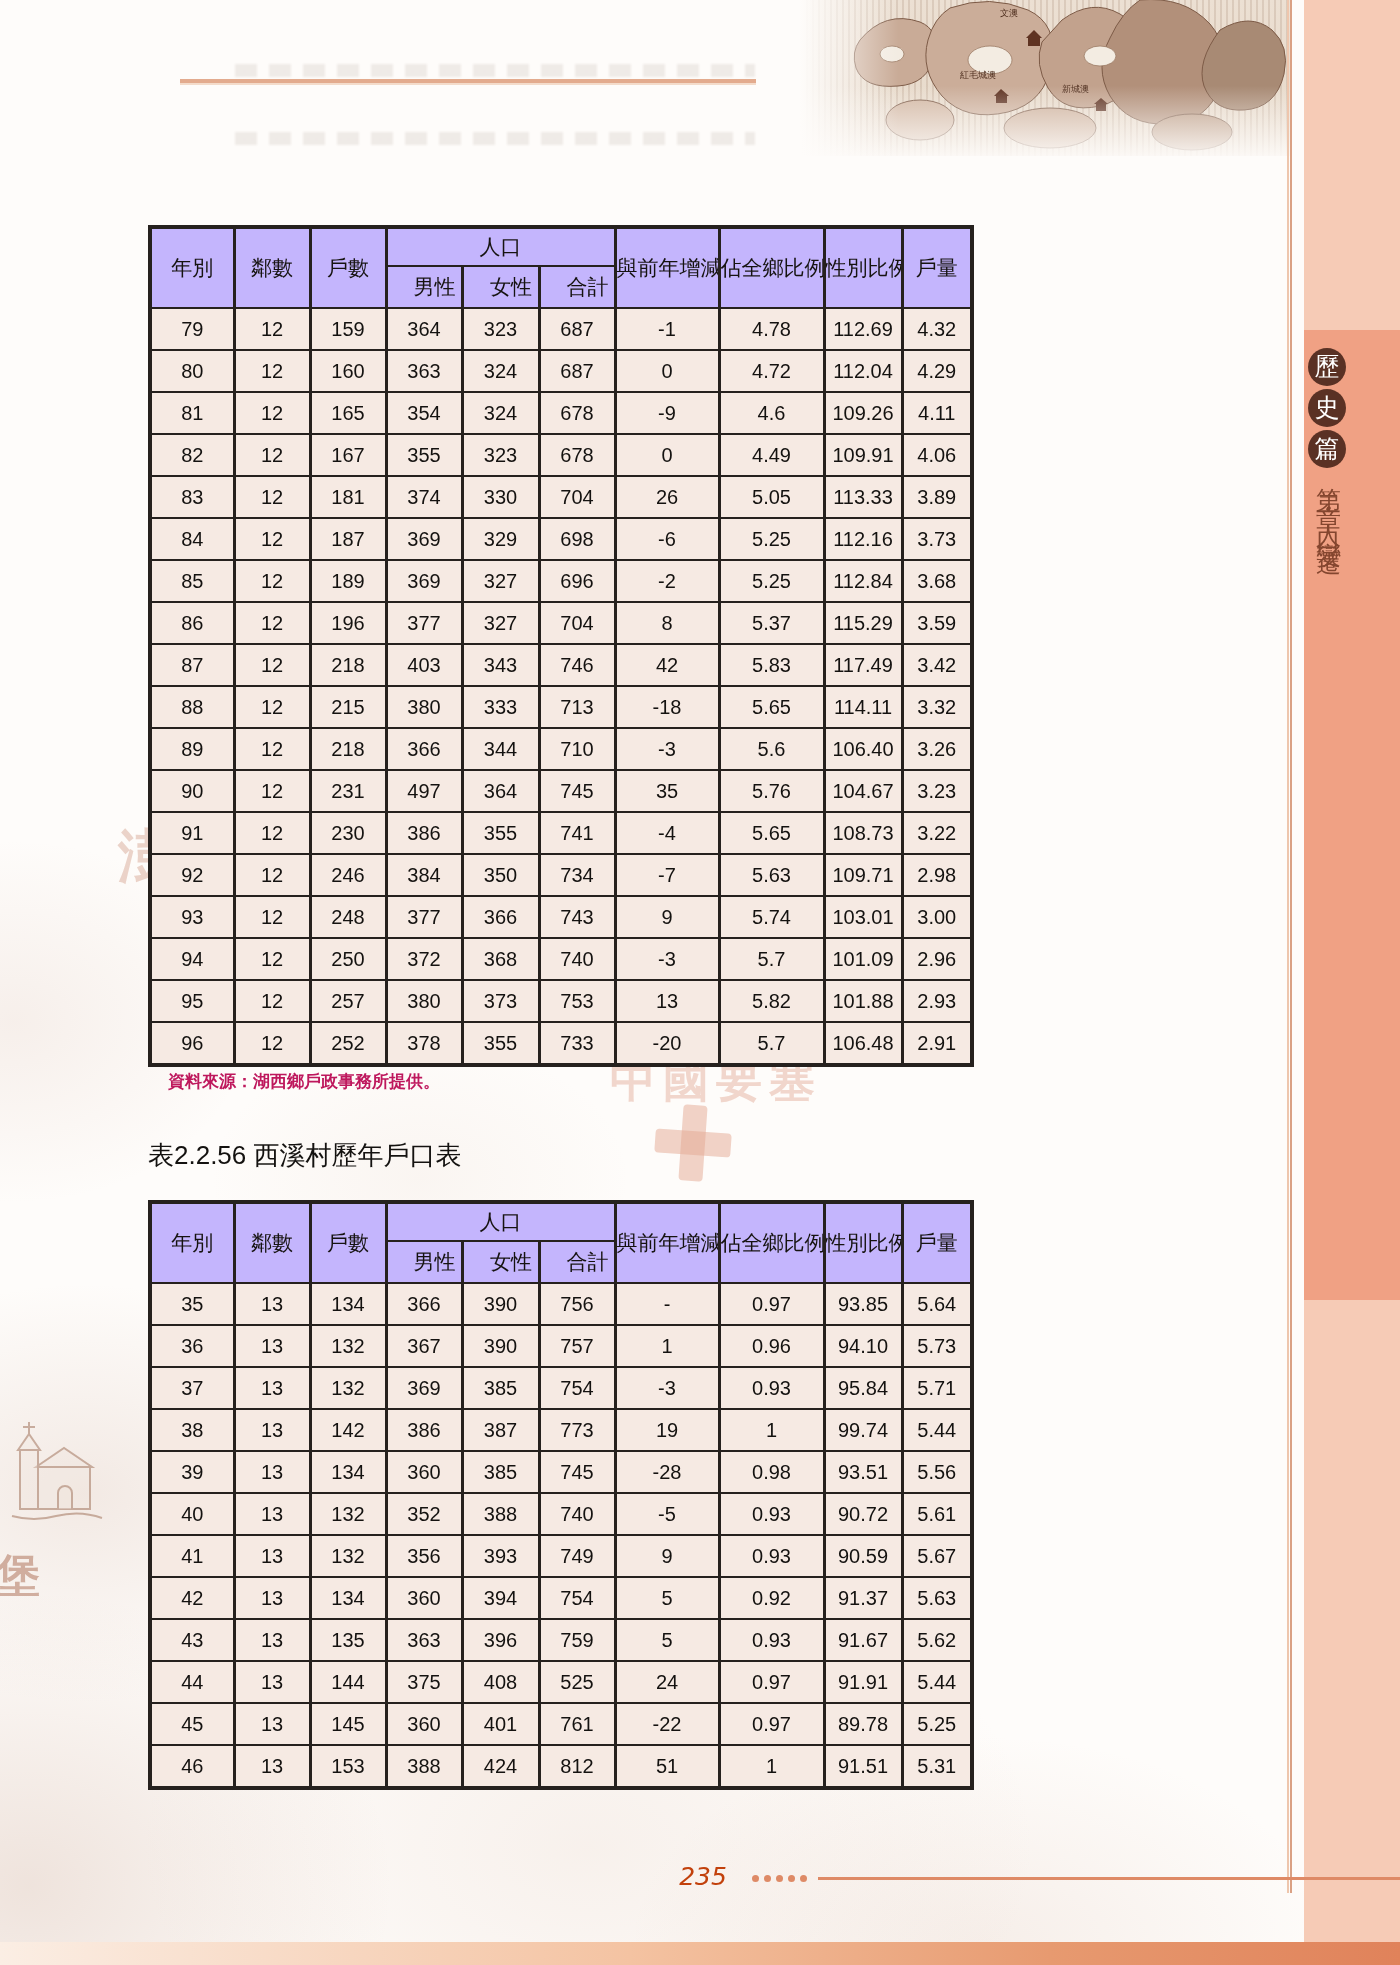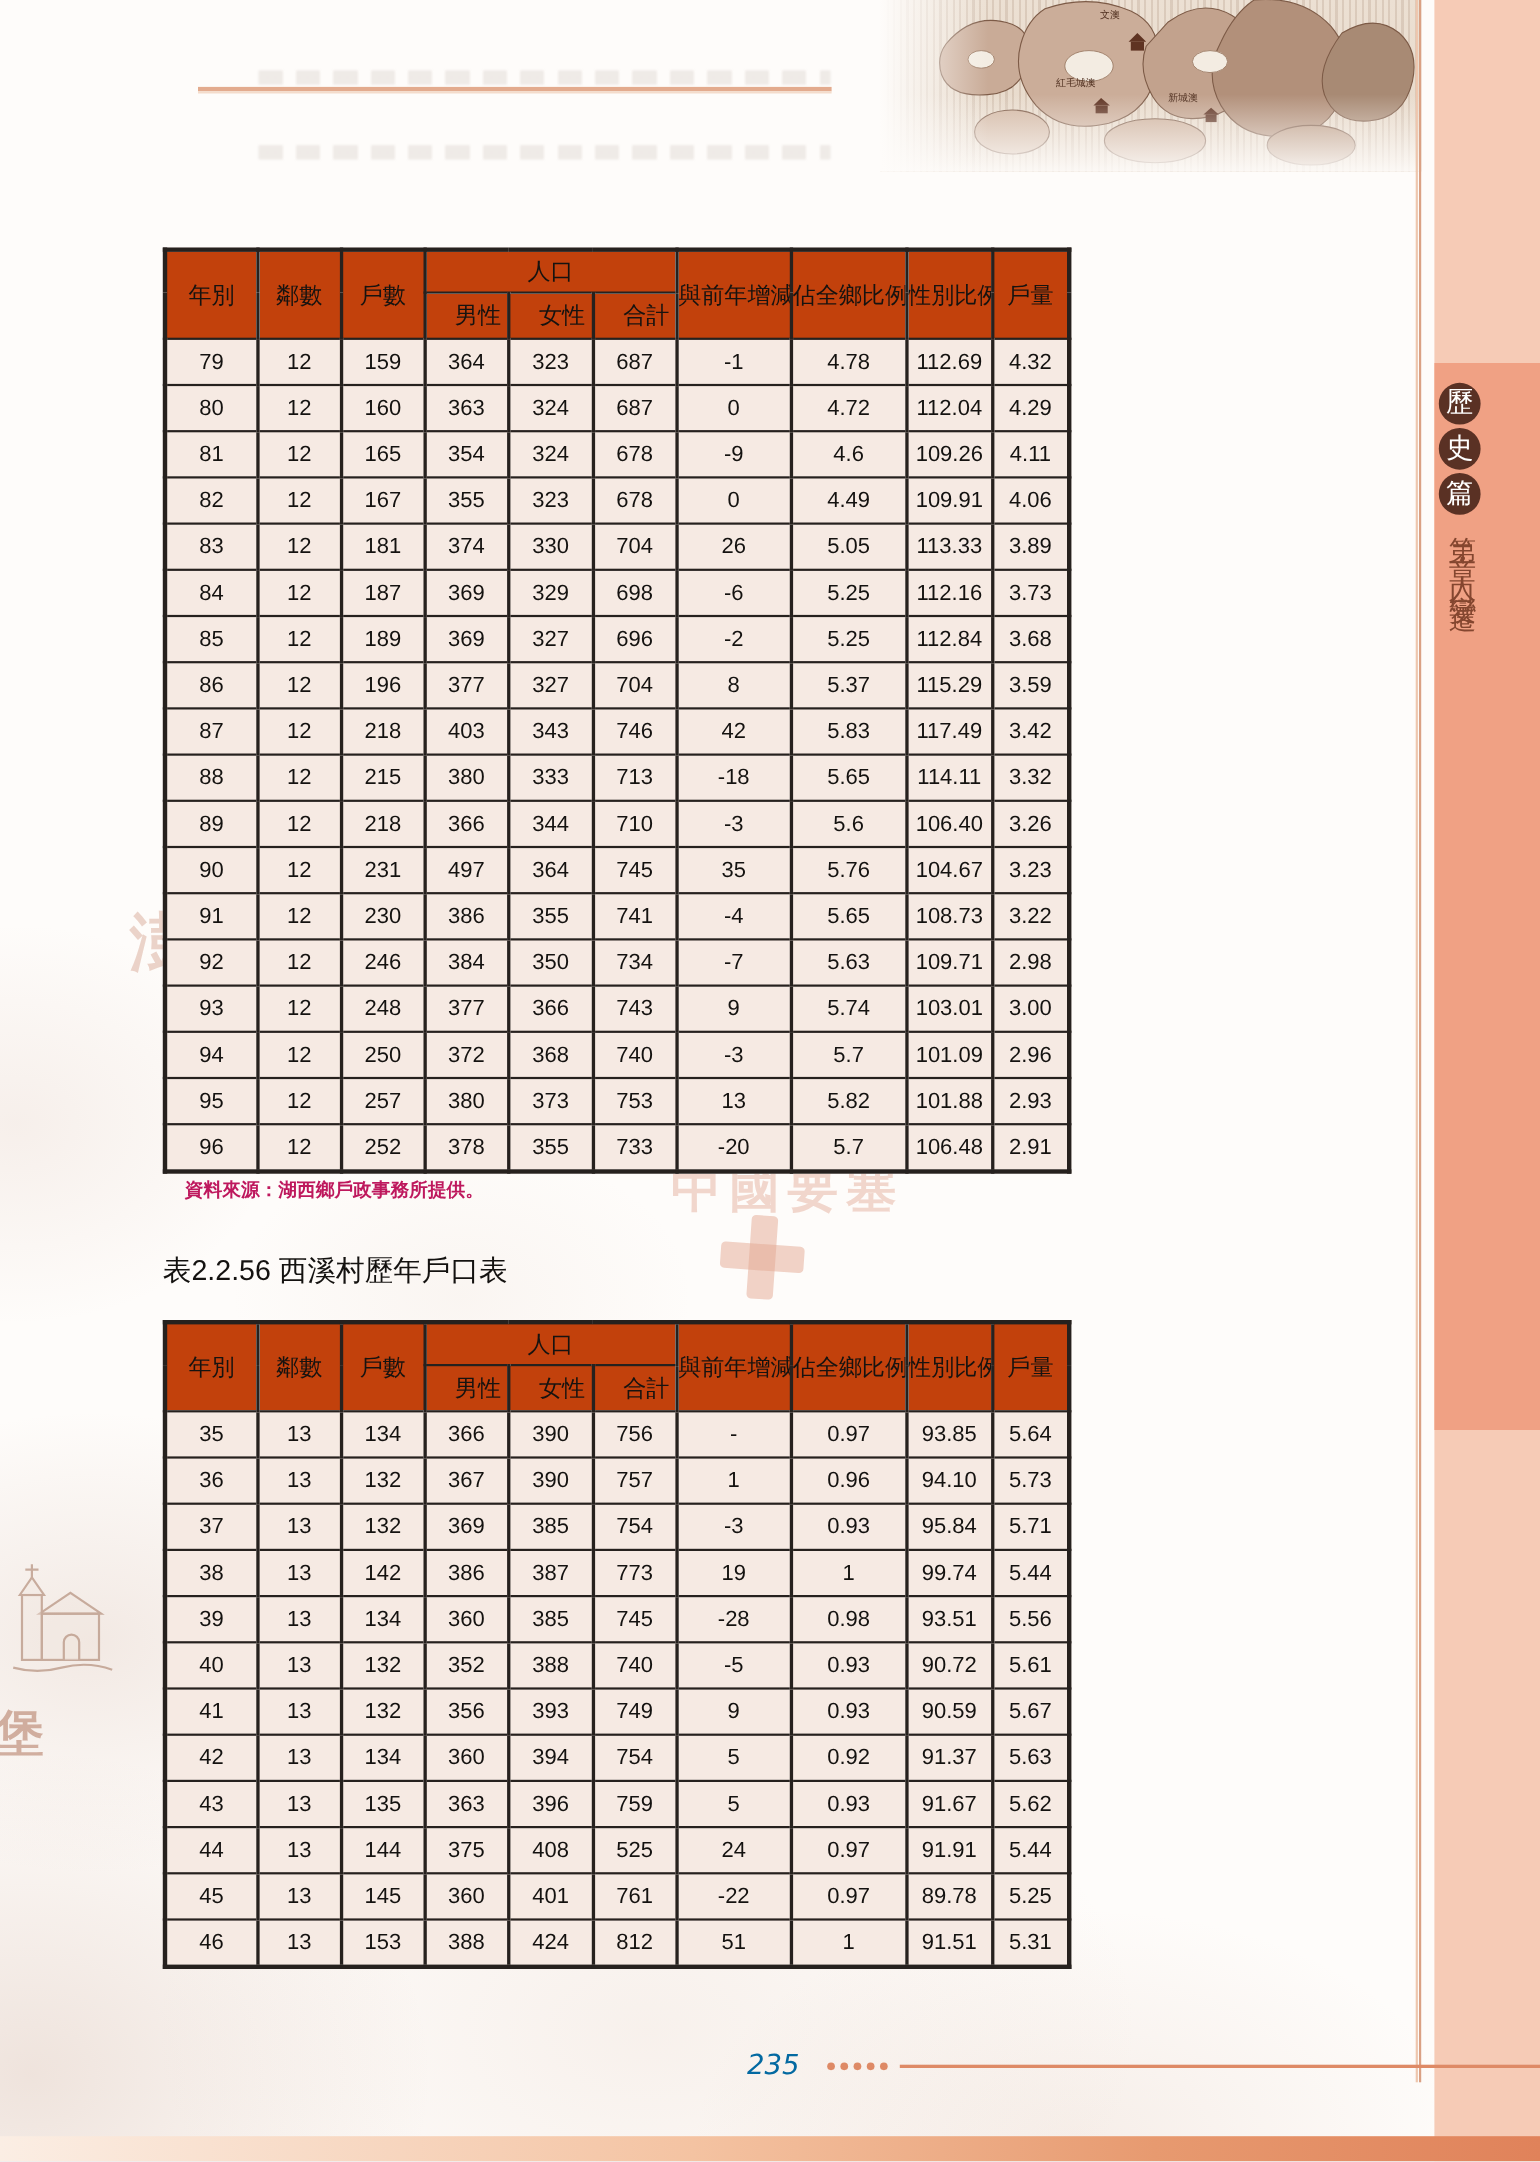--- a/index.html
+++ b/index.html
@@ -58,30 +58,30 @@
     font-family:"Liberation Serif",serif;font-size:25px;letter-spacing:9px;color:#84462f;}
   
   .tbl{position:absolute;left:148px;}
   .tbl1{top:225px;}
   .tbl2{top:1200px;}
   table.household{border-collapse:collapse;width:822px;table-layout:fixed;
     border:4px solid #26211e;background:#f6eae3;}
   table.household th,table.household td{
     border:solid #26211e;border-width:2px 3px;text-align:center;vertical-align:middle;
     padding:0;overflow:hidden;white-space:nowrap;}
-  table.household th{background:#c2410c;font-weight:normal;font-size:21px;color:#161310;}
+  table.household th{background:#c4b5fd;font-weight:normal;font-size:21px;color:#161310;}
   table.household th.sub{font-size:21px;}
   table.household tr.h1 th{height:36px;}
   table.household tr.h2 th{height:40px;padding-left:21px;}
   table.household td{height:40px;font-size:20px;color:#141210;background:#f6eae3;}
   .source-note{position:absolute;left:168px;top:1070px;font-size:17px;font-weight:bold;color:#be185d;}
   .tbl-title{position:absolute;left:148px;top:1138px;font-size:26px;color:#141210;}
   
   .pagenum{position:absolute;left:668px;top:1862px;width:70px;text-align:center;
-    font-family:"DejaVu Sans",sans-serif;font-style:italic;font-size:25px;color:#0369a1;}
+    font-family:"DejaVu Sans",sans-serif;font-style:italic;font-size:25px;color:#c2410c;}
   .dots{position:absolute;left:752px;top:1875px;display:flex;gap:5px;}
   .dots i{width:7px;height:7px;border-radius:50%;background:#de8a66;display:block;}
   .foot-line{position:absolute;left:818px;top:1877px;width:582px;height:3px;background:#de8a66;z-index:5;}
   .bottom-strip{position:absolute;left:0;bottom:0;width:1400px;height:23px;
     background:linear-gradient(90deg,#fbeee4 0%,#f4c3a2 45%,#e79a70 75%,#e0825a 100%);z-index:4;}
 </style>
 </head>
 <body>
 
 <div class="page">

